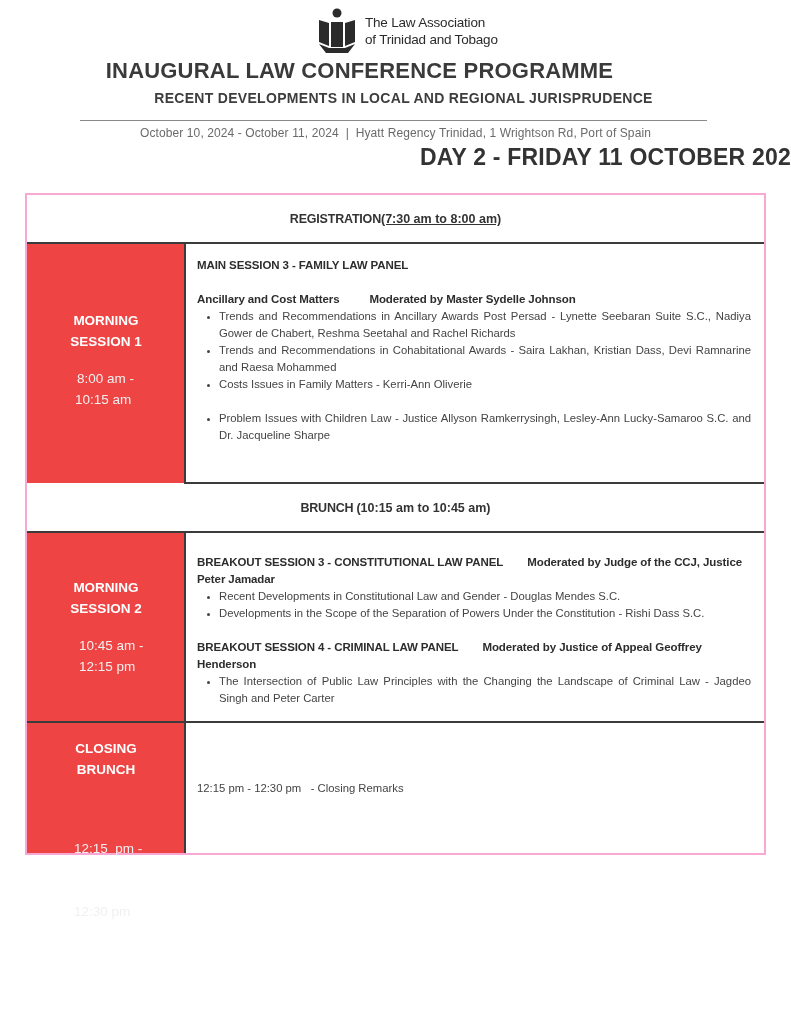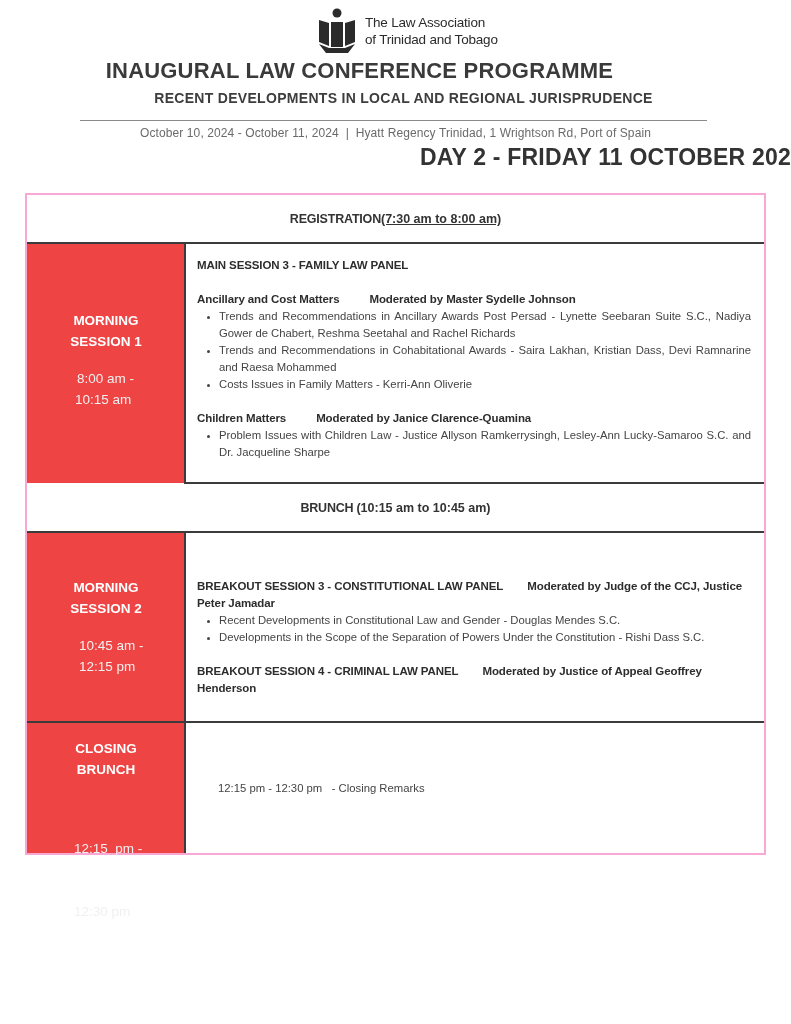--- a/index.html
+++ b/index.html
@@ -76,23 +76,20 @@
     <div class="gap" style="height:17px;"></div>
     <div class="sess-head">
       <span>Ancillary and Cost Matters</span><span class="mod" style="margin-left:30px;">Moderated by Master Sydelle Johnson</span>
     </div>
     <ul>
       <li>Trends and Recommendations in Ancillary Awards Post Persad  - Lynette Seebaran Suite S.C., Nadiya Gower de Chabert, Reshma Seetahal and Rachel Richards</li>
       <li>Trends and Recommendations in Cohabitational Awards - Saira Lakhan, Kristian Dass, Devi Ramnarine and Raesa Mohammed</li>
       <li>Costs Issues in Family Matters - Kerri-Ann Oliverie</li>
     </ul>
     <div class="gap" style="height:17px;"></div>
-    <div class="sess-head">
-      <span>Children Matters</span><span class="mod" style="margin-left:30px;">Moderated by Janice Clarence-Quamina</span>
-    </div>
     <ul>
       <li>Problem Issues with Children Law - Justice Allyson Ramkerrysingh, Lesley-Ann Lucky-Samaroo S.C. and Dr. Jacqueline Sharpe</li>
     </ul>
   </div>
   <div class="hline" style="top:287px; left:157px; width:580px;"></div>
 
   <div class="full-row" style="top:289px; height:48px;">
     <b>BRUNCH</b>
     <span style="font-weight:bold; margin-left:3px;">(10:15 am to 10:45 am)</span>
   </div>
@@ -102,42 +99,45 @@
     <div class="label">
       <div>MORNING</div>
       <div>SESSION 2</div>
     </div>
     <div class="time" style="padding-left:52px;">
       <div>10:45 am -</div>
       <div>12:15 pm</div>
     </div>
   </div>
   <div class="vline" style="top:336px; height:191px;"></div>
-  <div class="right-cell" style="top:354px; height:178px; padding-top:29px;">
+  <div class="right-cell" style="top:330px; height:178px; padding-top:29px;">
     <div class="sess-head">
       <span>BREAKOUT SESSION 3 - CONSTITUTIONAL LAW PANEL</span><span class="mod" style="margin-left:24px;">Moderated by Judge of the CCJ, Justice Peter Jamadar</span>
     </div>
     <ul>
       <li style="text-align:left;">Recent Developments in Constitutional Law and Gender - Douglas Mendes S.C.</li>
       <li style="text-align:left;">Developments in the Scope of the Separation of Powers Under the Constitution  - Rishi Dass S.C.</li>
     </ul>
     <div class="gap" style="height:17px;"></div>
     <div class="sess-head">
       <span>BREAKOUT SESSION  4 - CRIMINAL LAW PANEL</span><span class="mod" style="margin-left:24px;">Moderated by Justice of Appeal Geoffrey Henderson</span>
     </div>
+    <ul>
+      <li>The Intersection of Public Law Principles with the Changing the Landscape of Criminal Law - Jagdeo Singh and Peter Carter</li>
+    </ul>
   </div>
   <div class="hline" style="top:526px; left:0; width:737px;"></div>
 
   <div class="left-cell" style="top:528px; height:130px; padding-top:15px;">
     <div class="label">
       <div>CLOSING</div>
       <div>BRUNCH</div>
     </div>
     <div class="time" style="padding-left:47px; white-space:pre;">
       <div>12:15  pm -</div>
       <div>12:30 pm</div>
     </div>
   </div>
   <div class="vline" style="top:526px; height:132px;"></div>
   <div class="right-cell" style="top:528px; height:130px; display:flex; align-items:center; padding-left:12px;">
-    <span style="white-space:pre; font-size:11.3px; color:#444;margin-left:21px;">12:15 pm - 12:30 pm   - Closing Remarks</span>
+    <span style="white-space:pre; font-size:11.3px; color:#444;">12:15 pm - 12:30 pm   - Closing Remarks</span>
   </div>
 </div>
 
 </body></html>

